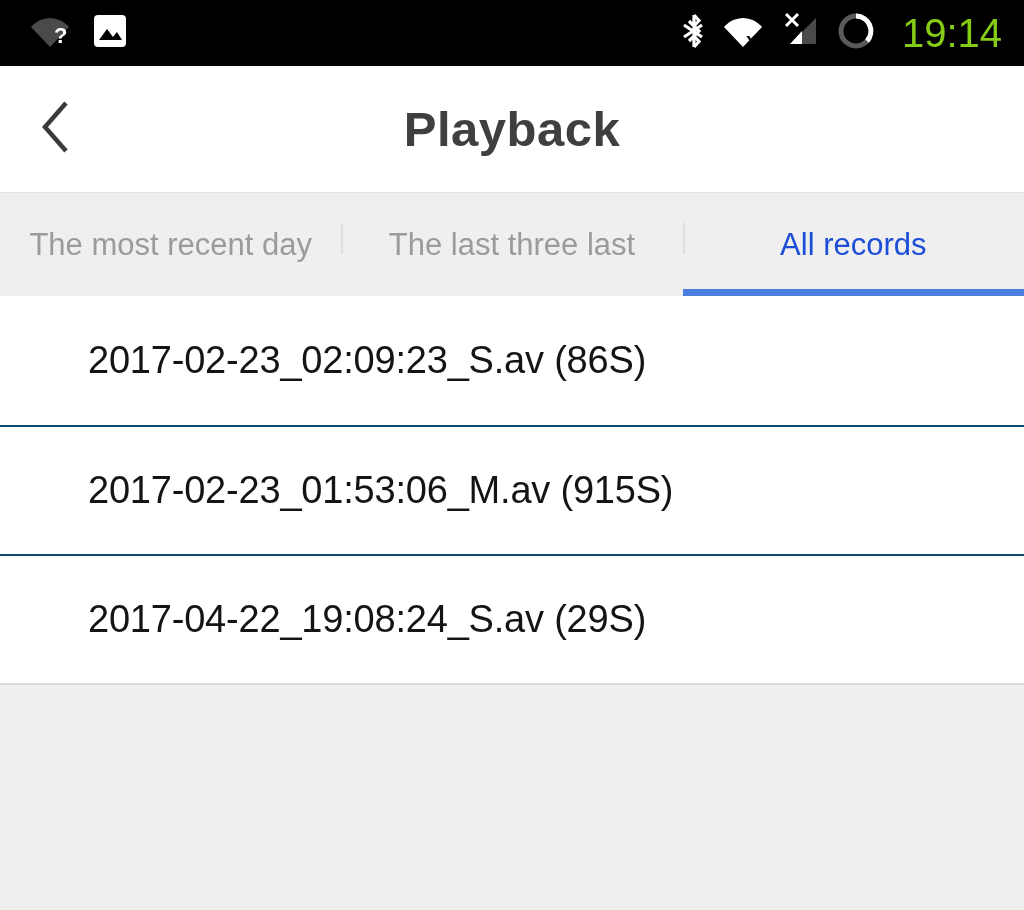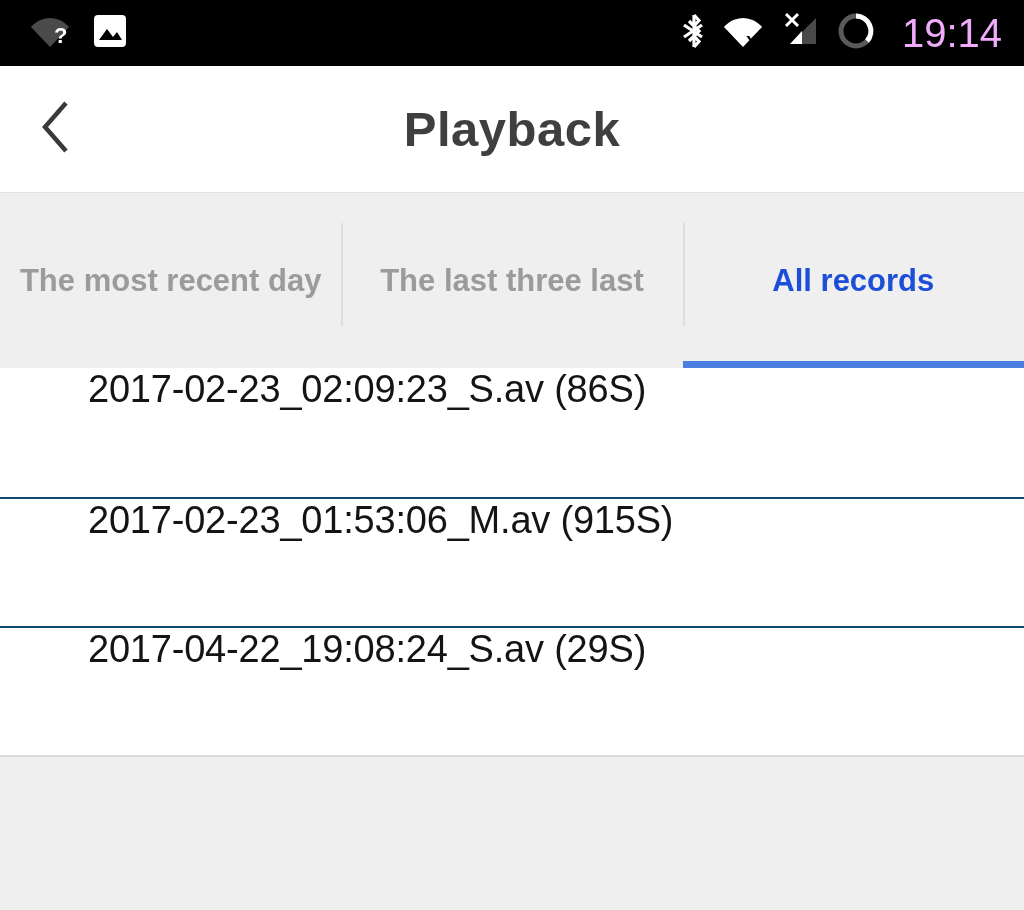--- a/index.html
+++ b/index.html
@@ -37,21 +37,21 @@
     align-items: center;
     gap: 22px;
   }
   .status-right {
     margin-left: auto;
     display: flex;
     align-items: center;
     gap: 16px;
   }
   .status-clock {
-    color: #f0abfc;
+    color: #84cc16;
     font-size: 40px;
     letter-spacing: 0px;
     font-family: "Liberation Sans", sans-serif;
     margin-left: 10px;
   }
   .sicon { display: block; }
 
   
   .app-bar {
     height: 126px;
@@ -78,28 +78,27 @@
     text-align: center;
     font-size: 49px;
     color: #3f3f3f;
     font-weight: 700;
     letter-spacing: 0.5px;
     font-family: "Liberation Sans", sans-serif;
   }
 
   
   .tab-bar {
-    height: 176px;
+    height: 104px;
     background: #efefef;
     display: flex;
     flex: 0 0 auto;
     border-top: 1px solid #e2e2e2;
     box-sizing: border-box;
     position: relative;
-    font-weight: bold;
   }
   .tab {
     flex: 1 1 25%;
     position: relative;
     display: flex;
     align-items: center;
     justify-content: center;
     text-align: center;
     cursor: pointer;
     box-sizing: border-box;
@@ -136,20 +135,21 @@
 
   
   .record-list {
     background: #ffffff;
     flex: 0 0 auto;
     border-bottom: 2px solid #dcdcdc;
   }
   .record-row {
     height: 129px;
     display: flex;
+    align-items: center;
     padding-left: 88px;
     box-sizing: border-box;
     cursor: pointer;
     background: #ffffff;
   }
   .record-row + .record-row {
     border-top: 2px solid #0c4a6e;
   }
   .record-name {
     font-size: 38px;

